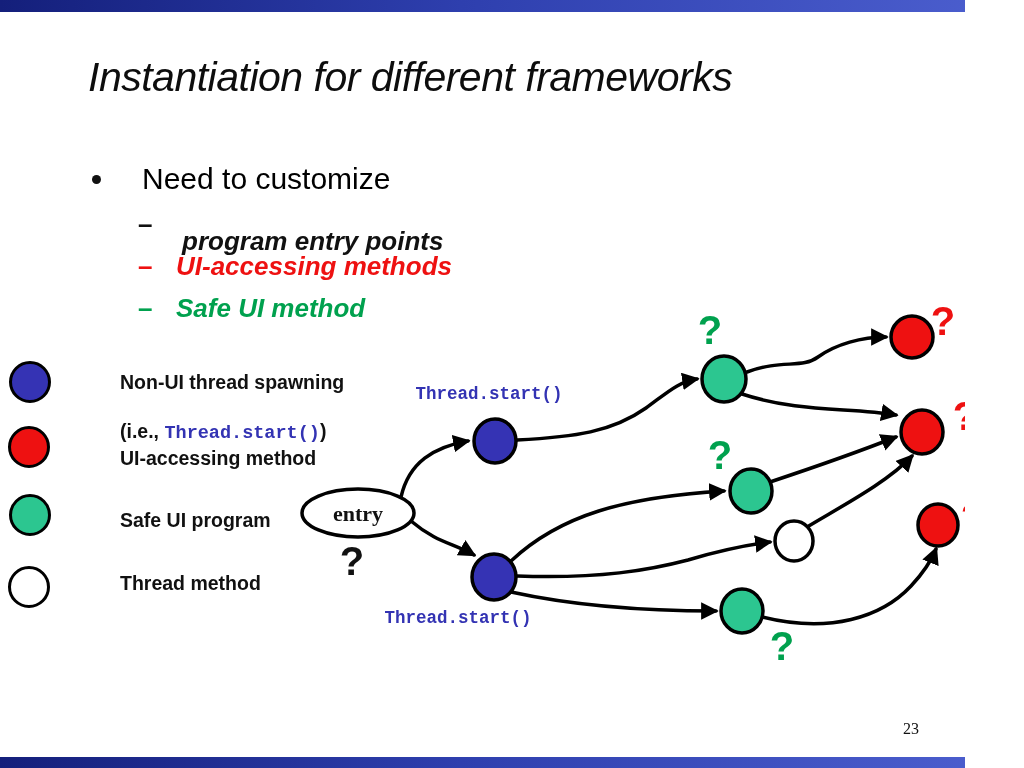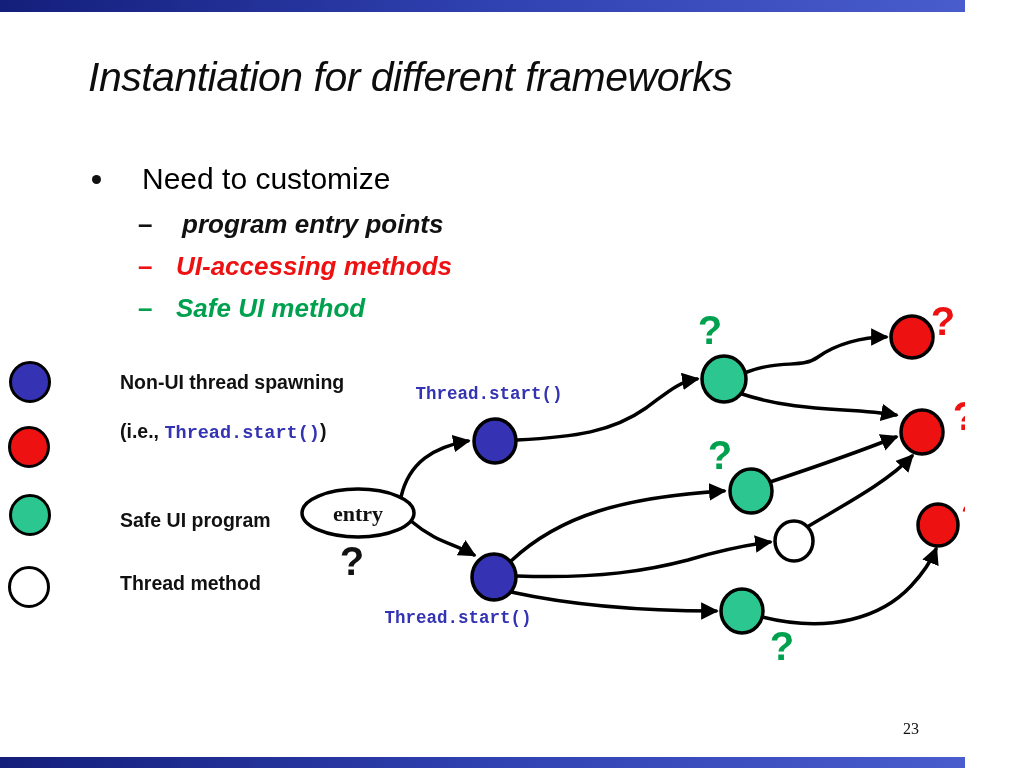--- a/index.html
+++ b/index.html
@@ -10,21 +10,21 @@
   .bar.top{top:0;height:12px;}
   .bar.bottom{bottom:0;height:11px;}
   .title{position:absolute;left:88px;top:54px;font-size:41px;font-style:italic;
          letter-spacing:-0.5px;color:#0d0d0d;white-space:nowrap;}
   .bullet-dot{position:absolute;left:92px;top:175px;width:9px;height:9px;border-radius:50%;background:#111;}
   .bullet-main{position:absolute;left:122px;top:162px;font-size:30px;color:#000000;white-space:nowrap;margin-left:20px;}
   .sub{position:absolute;font-size:26px;font-weight:bold;font-style:italic;white-space:nowrap;}
   .sub .dash{position:absolute;left:0;top:0;font-style:normal;}
   .sub .txt{position:absolute;left:38px;top:0;}
   .sub1{left:138px;top:209px;color:#111;}
-  .sub1 .txt{left:44px;}
+  .sub1 .txt{left:44px;margin-top:17px;}
   .sub2{left:138px;top:251px;color:var(--text_red);}
   .sub3{left:138px;top:293px;color:var(--text_green);}
   .legend-circle{position:absolute;width:36px;height:36px;border:3.5px solid #000;border-radius:50%;}
   .lc-blue{left:9px;top:361px;background:var(--node_blue);}
   .lc-red{left:8px;top:426px;background:var(--node_red);}
   .lc-green{left:9px;top:494px;background:var(--node_green);}
   .lc-white{left:8px;top:566px;background:#fff;}
   .legend-label{position:absolute;left:80px;font-size:19.5px;font-weight:bold;color:#111;white-space:nowrap;margin-left:40px;}
   .ll-1a{top:371px;}
   .ll-1b{top:420px;}
@@ -67,20 +67,21 @@
     <span class="txt">Safe UI method</span>
   </div>
 
   <div class="legend-circle lc-blue"></div>
   <div class="legend-circle lc-red"></div>
   <div class="legend-circle lc-green"></div>
   <div class="legend-circle lc-white"></div>
 
   <div class="legend-label ll-1a">Non-UI thread spawning</div>
   <div class="legend-label ll-1b"><span>(i.e., </span><span class="code">Thread.start()</span><span>)</span></div>
+  <div class="legend-label ll-2">UI-accessing method</div>
   <div class="legend-label ll-3">Safe UI program</div>
   <div class="legend-label ll-4">Thread method</div>
 
   <svg class="diagram" width="1024" height="768" viewBox="0 0 1024 768">
     <defs>
       <marker id="ah" viewBox="0 0 10 10" refX="8.5" refY="5" markerWidth="5" markerHeight="5" orient="auto" markerUnits="strokeWidth">
         <path d="M0,0 L10,5 L0,10 z" fill="#000"></path>
       </marker>
     </defs>
 

